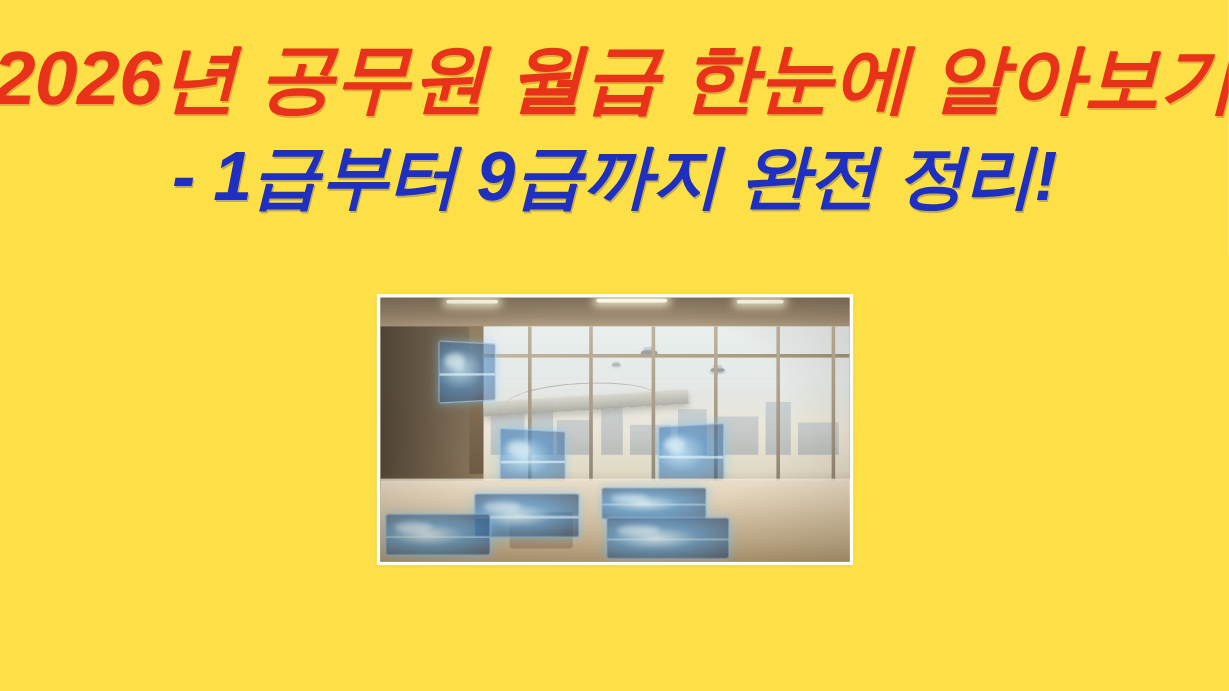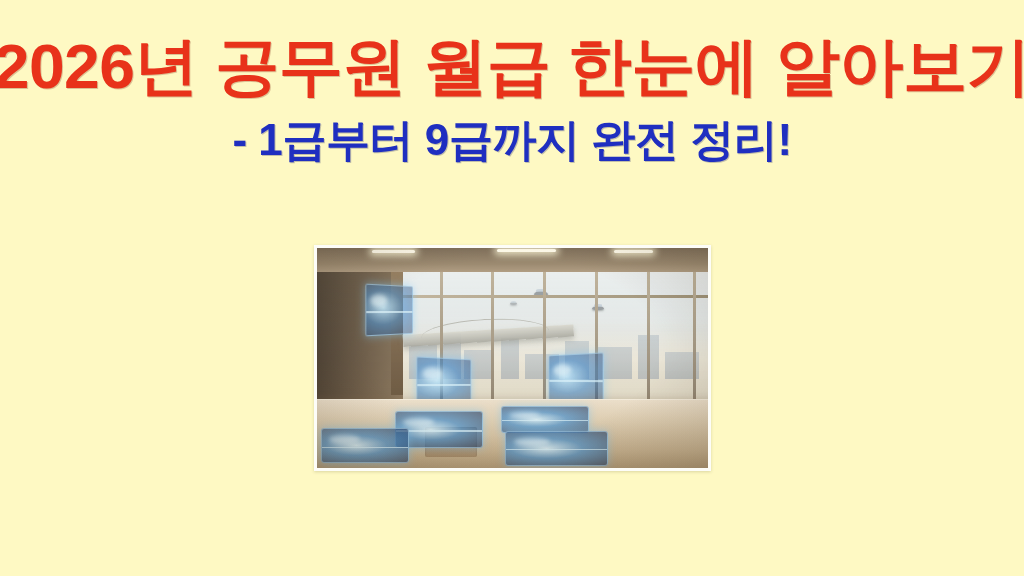--- a/index.html
+++ b/index.html
@@ -41,21 +41,21 @@
 
   .headline-primary {
     color: #e8321a;
     font-size: 63px;
     transform: scaleX(1.02);
     text-shadow: 1px 1px 0 rgba(120, 30, 10, 0.25);
   }
 
   .headline-secondary {
     color: #1f2fc0;
-    font-size: 44px;
+    font-size: 58px;
     margin-top: 20px;
     text-shadow: 1px 1px 0 rgba(15, 20, 90, 0.25);
   }
 
   
   .photo-frame {
     position: absolute;
     left: 314px;
     top: 245px;
     width: 397px;
@@ -285,21 +285,21 @@
     position: absolute;
     left: 0; top: 0;
     width: 100%; height: 100%;
     background: linear-gradient(180deg, rgba(255,238,200,0.14) 0%, rgba(255,244,218,0.05) 50%, rgba(120,96,60,0.1) 100%);
     pointer-events: none;
   }
 </style>
 </head>
 <body>
 
-<div id="thumbnail-canvas" style="background: #fef9c3;">
+<div id="thumbnail-canvas" style="background: #fde047; font-style: italic;">
 
   <div class="title-block">
     <span class="headline headline-primary" style="color: rgb(232, 50, 26);">2026년 공무원 월급 한눈에 알아보기</span>
     <span class="headline headline-secondary" style="color: rgb(31, 47, 192);">- 1급부터 9급까지 완전 정리!</span>
   </div>
 
   <div class="photo-frame" style="background: rgb(253, 253, 248);">
     <div class="photo">
 
       <div class="room-ceiling">

